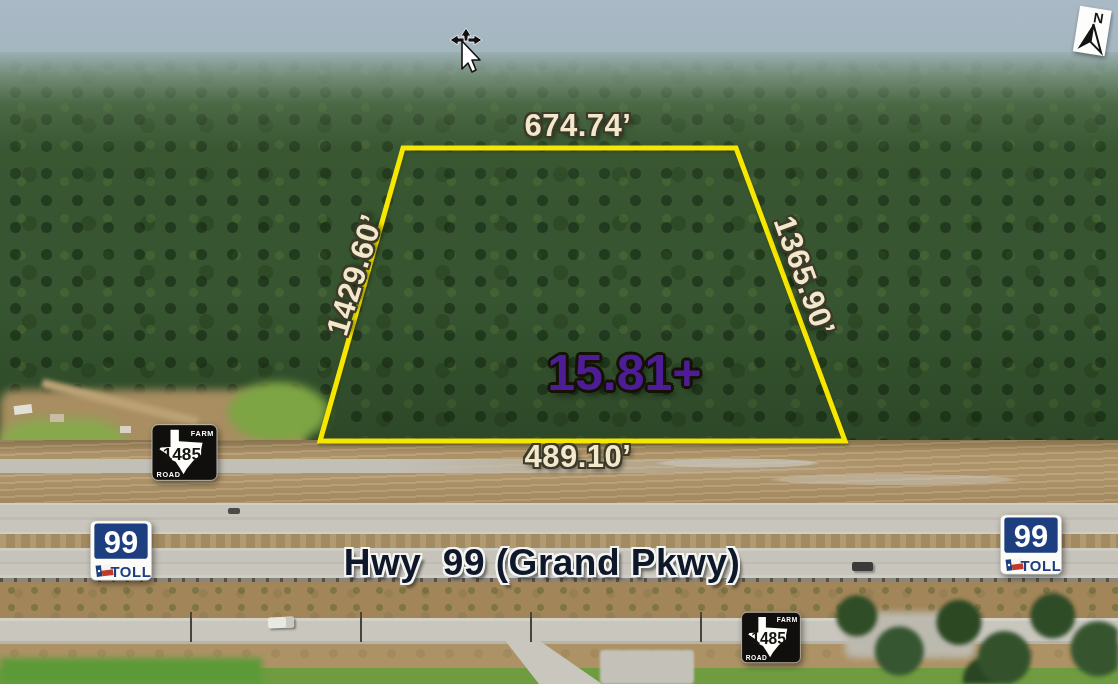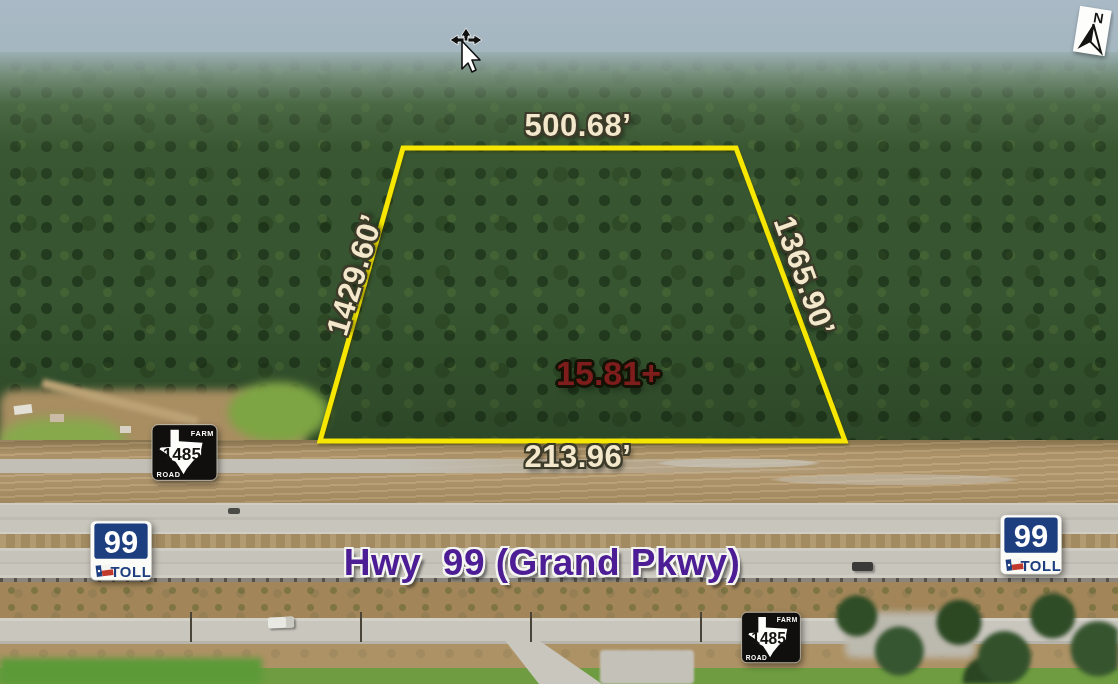--- a/index.html
+++ b/index.html
@@ -76,25 +76,25 @@
   
   .overlay-svg{left:0;top:0;width:1118px;height:684px;}
   .dim{color:#f3e8cc;font-weight:bold;font-size:31px;letter-spacing:.5px;white-space:pre;
     text-shadow:-2px -2px 0 #3c3a28,2px -2px 0 #3c3a28,-2px 2px 0 #3c3a28,2px 2px 0 #3c3a28,
       0 -2px 0 #3c3a28,0 2px 0 #3c3a28,-2px 0 0 #3c3a28,2px 0 0 #3c3a28,3px 4px 5px rgba(0,0,0,.55);}
   .dim-top{left:578px;top:126px;transform:translate(-50%,-50%);}
   .dim-left{left:355px;top:275px;transform:translate(-50%,-50%) rotate(-73deg);}
   .dim-right{left:804px;top:276px;transform:translate(-50%,-50%) rotate(70deg);}
   .dim-bottom{left:578px;top:457px;transform:translate(-50%,-50%);}
   .area-label{left:575px;top:238px;transform:translateX(-50%);text-align:center;
-    color:#7f1d1d;font-weight:bold;font-size:34px;line-height:54px;white-space:pre;
+    color:#4c1d95;font-weight:bold;font-size:50px;line-height:54px;white-space:pre;
     text-shadow:-2px -2px 0 #141204,2px -2px 0 #141204,-2px 2px 0 #141204,2px 2px 0 #141204,
       0 -3px 0 #141204,0 3px 0 #141204,-3px 0 0 #141204,3px 0 0 #141204,4px 5px 6px rgba(0,0,0,.5);}
   .hwy-label{left:542px;top:563px;transform:translate(-50%,-50%);
-    color:#4c1d95;font-weight:bold;font-size:37px;white-space:pre;letter-spacing:.5px;
+    color:#0f172a;font-weight:bold;font-size:37px;white-space:pre;letter-spacing:.5px;
     text-shadow:-2px -2px 0 #f4f4f0,2px -2px 0 #f4f4f0,-2px 2px 0 #f4f4f0,2px 2px 0 #f4f4f0,
       0 -2px 0 #f4f4f0,0 2px 0 #f4f4f0,-2px 0 0 #f4f4f0,2px 0 0 #f4f4f0,4px 5px 3px rgba(30,30,30,.55);}
   .shield{filter:drop-shadow(2px 3px 3px rgba(0,0,0,.45));}
   svg text{font-family:"Liberation Sans",sans-serif;}
 </style>
 </head>
 <body>
 
 <div class="stage">
 
@@ -127,24 +127,24 @@
   <div class="car-small"></div>
   <div class="pole" style="left:190px"></div>
   <div class="pole" style="left:360px"></div>
   <div class="pole" style="left:530px"></div>
   <div class="pole" style="left:700px"></div>
 
   <svg class="overlay-svg" viewBox="0 0 1118 684">
     <polygon points="403,148 736,148 845,441 320,441" fill="none" stroke="#f6e600" stroke-width="5" stroke-linejoin="miter" style="filter:drop-shadow(1px 2px 1px rgba(60,60,0,.5))"></polygon>
   </svg>
 
-  <div class="dim dim-top">500.68’</div>
+  <div class="dim dim-top">674.74’</div>
   <div class="dim dim-left">1429.60’</div>
   <div class="dim dim-right">1365.90’</div>
-  <div class="dim dim-bottom">213.96’</div>
+  <div class="dim dim-bottom">489.10’</div>
 
   <div class="area-label">
     <div>15.81+</div>
   </div>
 
   <div class="hwy-label">Hwy  99 (Grand Pkwy)</div>
 
   <svg class="shield" style="left:150px;top:424px" width="69" height="57" viewBox="0 0 100 86">
     <rect x="1" y="1" width="98" height="84" rx="9" fill="#100f0d" stroke="#d8d4c8" stroke-width="1.2"></rect>
     <text x="77" y="18" font-size="11" font-weight="bold" fill="#fff" text-anchor="middle" letter-spacing="1">FARM</text>

